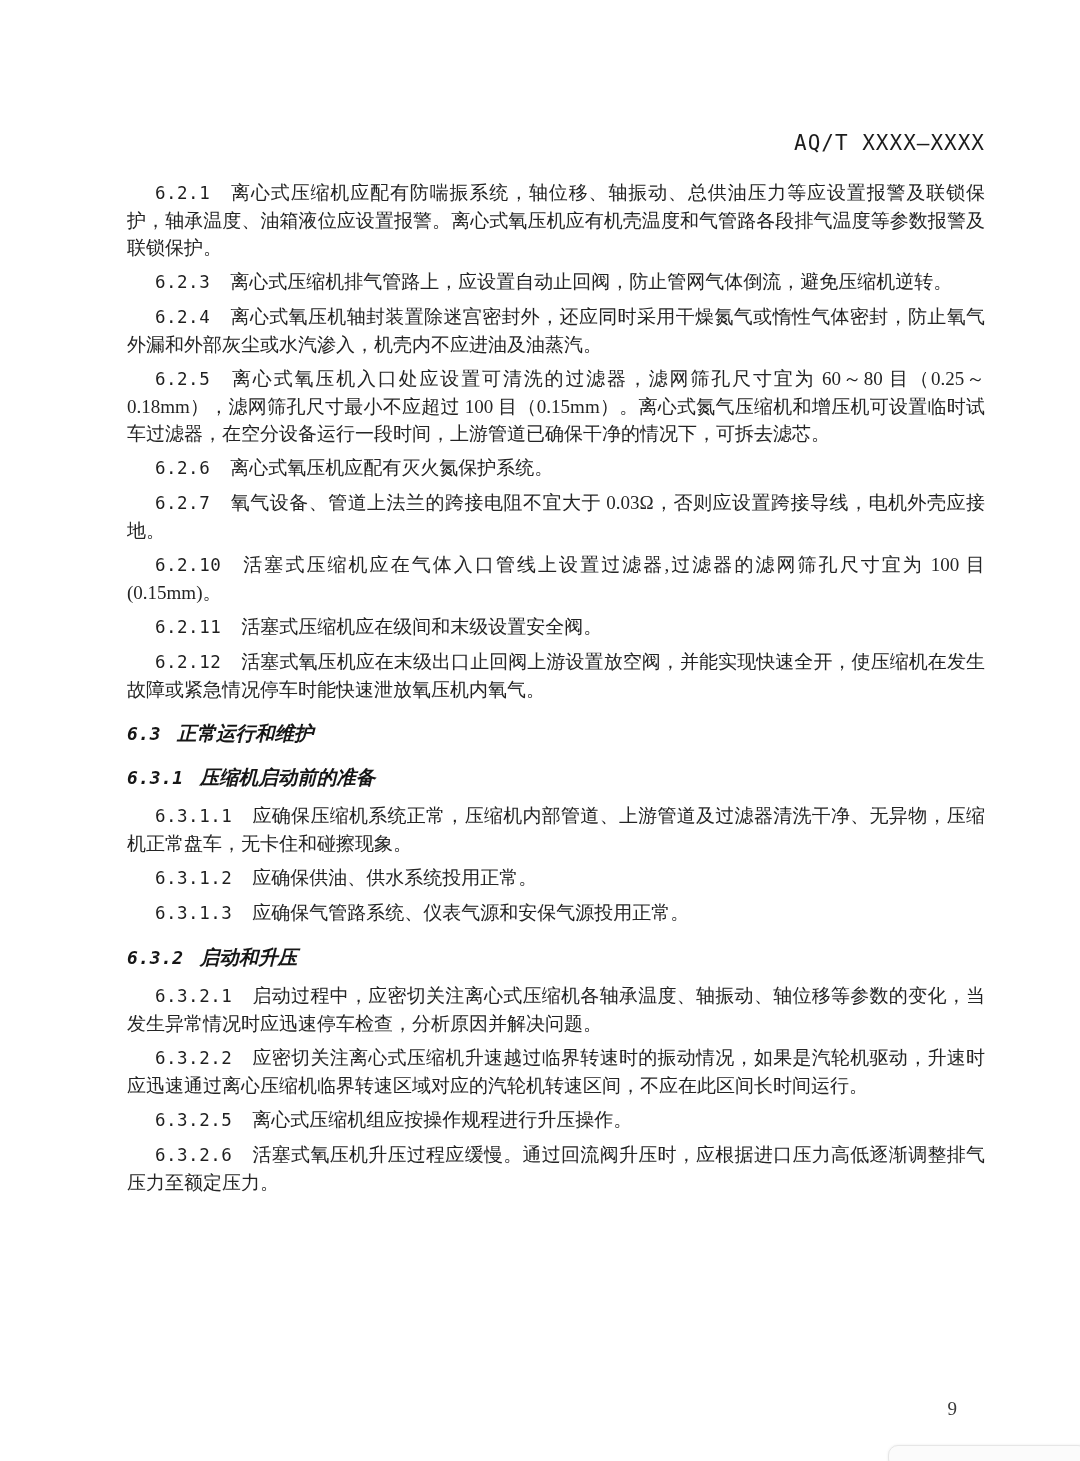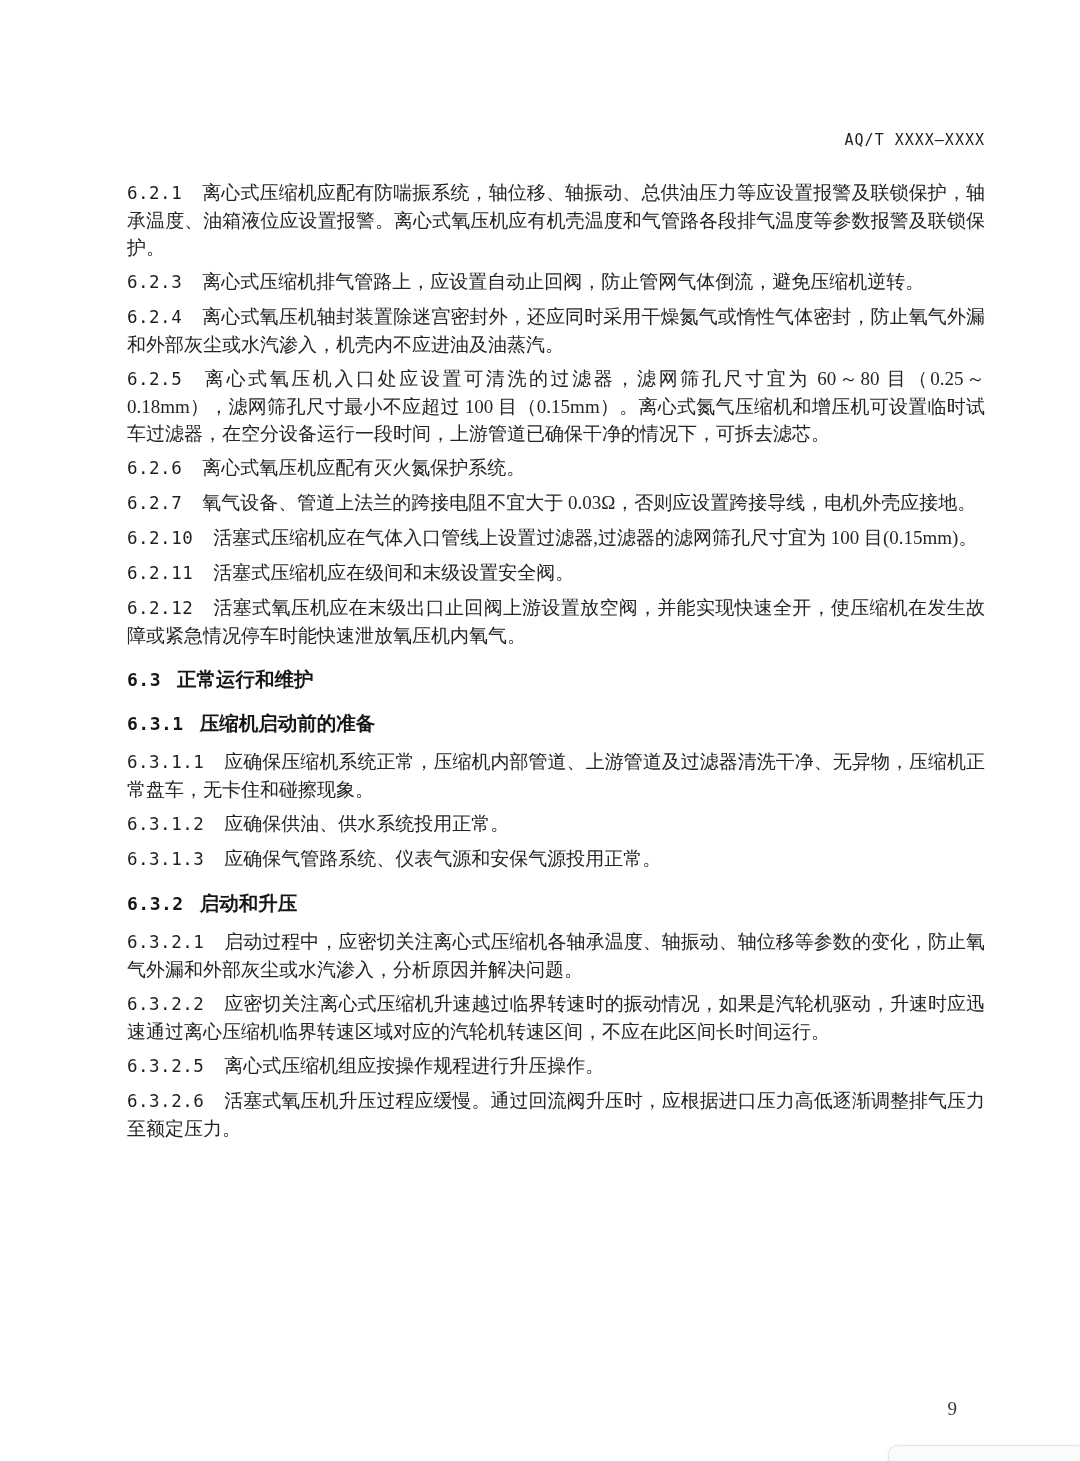--- a/index.html
+++ b/index.html
@@ -14,21 +14,21 @@
     background: #ffffff;
     overflow: hidden;
     font-family: "Liberation Serif", "DejaVu Serif", serif;
     color: #242424;
   }
   .doc-code {
     position: absolute;
     top: 131px;
     right: 95px;
     font-family: "DejaVu Sans Mono", "Liberation Mono", monospace;
-    font-size: 15px;
+    font-size: 21px;
     letter-spacing: 1px;
     color: #1c1c1c;
     white-space: nowrap;
   }
   .content {
     position: absolute;
     left: 127px;
     top: 172px;
     width: 858px;
   }
@@ -39,29 +39,31 @@
     text-align: justify;
     color: #242424;
   }
   p.clause .num {
     font-family: "DejaVu Sans Mono", "Liberation Mono", monospace;
     font-size: 17.5px;
     letter-spacing: 0.5px;
     color: #1e1e1e;
     margin-right: 20px;
     white-space: nowrap;
+    margin-left: 28px;
   }
   h2.heading {
     font-size: 19.5px;
     line-height: 27px;
     font-weight: 700;
     font-family: "Liberation Sans", "DejaVu Sans", sans-serif;
     color: #161616;
     margin: 17px 0 11px 0;
     text-align: left;
+    font-style: italic;
   }
   h2.heading .num {
     font-family: "DejaVu Sans Mono", "Liberation Mono", monospace;
     font-size: 18px;
     font-weight: 700;
     letter-spacing: 0.5px;
     margin-right: 16px;
     white-space: nowrap;
   }
   .page-number {
@@ -99,21 +101,21 @@
       <p class="clause"><span class="num">6.2.7</span><span class="txt">氧气设备、管道上法兰的跨接电阻不宜大于 0.03Ω，否则应设置跨接导线，电机外壳应接地。</span></p>
       <p class="clause"><span class="num">6.2.10</span><span class="txt">活塞式压缩机应在气体入口管线上设置过滤器,过滤器的滤网筛孔尺寸宜为 100 目(0.15mm)。</span></p>
       <p class="clause"><span class="num">6.2.11</span><span class="txt">活塞式压缩机应在级间和末级设置安全阀。</span></p>
       <p class="clause"><span class="num">6.2.12</span><span class="txt">活塞式氧压机应在末级出口止回阀上游设置放空阀，并能实现快速全开，使压缩机在发生故障或紧急情况停车时能快速泄放氧压机内氧气。</span></p>
       <h2 class="heading"><span class="num">6.3</span><span class="txt">正常运行和维护</span></h2>
       <h2 class="heading"><span class="num">6.3.1</span><span class="txt">压缩机启动前的准备</span></h2>
       <p class="clause"><span class="num">6.3.1.1</span><span class="txt">应确保压缩机系统正常，压缩机内部管道、上游管道及过滤器清洗干净、无异物，压缩机正常盘车，无卡住和碰擦现象。</span></p>
       <p class="clause"><span class="num">6.3.1.2</span><span class="txt">应确保供油、供水系统投用正常。</span></p>
       <p class="clause"><span class="num">6.3.1.3</span><span class="txt">应确保气管路系统、仪表气源和安保气源投用正常。</span></p>
       <h2 class="heading"><span class="num">6.3.2</span><span class="txt">启动和升压</span></h2>
-      <p class="clause"><span class="num">6.3.2.1</span><span class="txt">启动过程中，应密切关注离心式压缩机各轴承温度、轴振动、轴位移等参数的变化，防止氧气外漏和外部灰尘或水汽渗入，分析原因并解决问题。</span></p>
+      <p class="clause"><span class="num">6.3.2.1</span><span class="txt">启动过程中，应密切关注离心式压缩机各轴承温度、轴振动、轴位移等参数的变化，当发生异常情况时应迅速停车检查，分析原因并解决问题。</span></p>
       <p class="clause"><span class="num">6.3.2.2</span><span class="txt">应密切关注离心式压缩机升速越过临界转速时的振动情况，如果是汽轮机驱动，升速时应迅速通过离心压缩机临界转速区域对应的汽轮机转速区间，不应在此区间长时间运行。</span></p>
       <p class="clause"><span class="num">6.3.2.5</span><span class="txt">离心式压缩机组应按操作规程进行升压操作。</span></p>
       <p class="clause"><span class="num">6.3.2.6</span><span class="txt">活塞式氧压机升压过程应缓慢。通过回流阀升压时，应根据进口压力高低逐渐调整排气压力至额定压力。</span></p>
     </main>
 
   <div class="page-number">9</div>
 
   <div class="corner-artifact"></div>
 </div>
 

